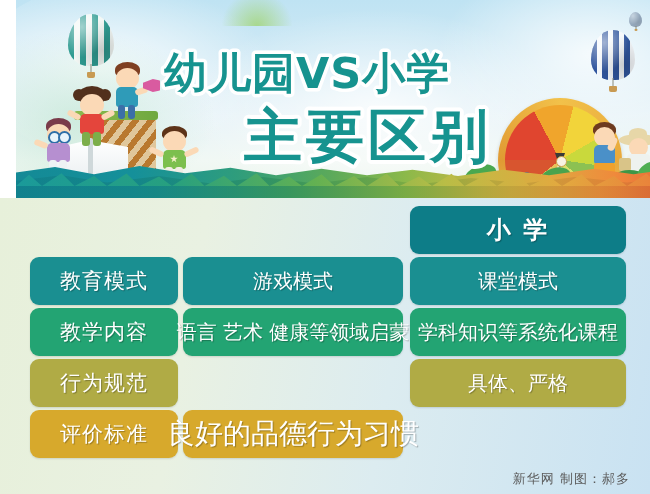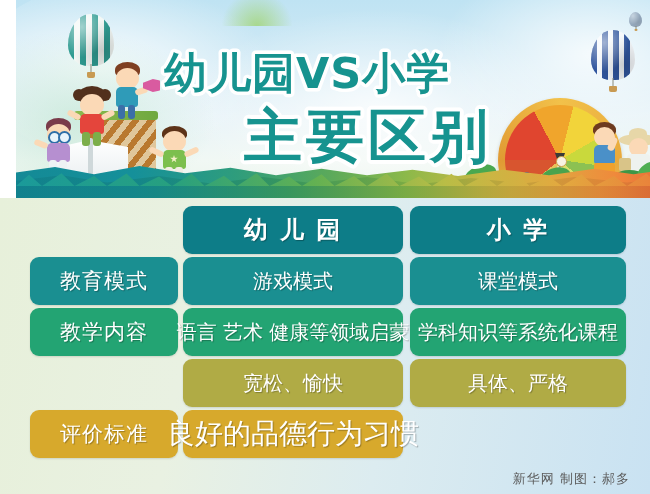--- a/index.html
+++ b/index.html
@@ -333,38 +333,37 @@
       <div class="layer g-dark"></div>
       <div class="g-blades"></div>
     </div>
   </div>
 
   <div class="board">
     <div class="table">
 
       <div class="row hdr" style="top:8px;">
         <div class="cell c-label"></div>
-        <div class="cell c-kg">幼 儿 园</div>
         <div class="cell c-ps">小    学</div>
       </div>
 
       <div class="row r1" style="top:59px;padding-left:28px;">
         <div class="cell c-label">教育模式</div>
         <div class="cell c-kg">游戏模式</div>
         <div class="cell c-ps">课堂模式</div>
       </div>
 
       <div class="row r2" style="top:110px;">
         <div class="cell c-label">教学内容</div>
         <div class="cell c-kg small-txt">语言 艺术 健康等领域启蒙</div>
         <div class="cell c-ps small-txt">学科知识等系统化课程</div>
       </div>
 
       <div class="row r3" style="top:161px;">
-        <div class="cell c-kg">宽松、愉快</div>
+        <div class="cell c-label">行为规范</div>
         <div class="cell c-ps">具体、严格</div>
       </div>
 
       <div class="row r4" style="top:212px;">
         <div class="cell c-label">评价标准</div>
         <div class="cell c-kg small-txt">良好的品德行为习惯</div>
       </div>
 
     </div>
 

